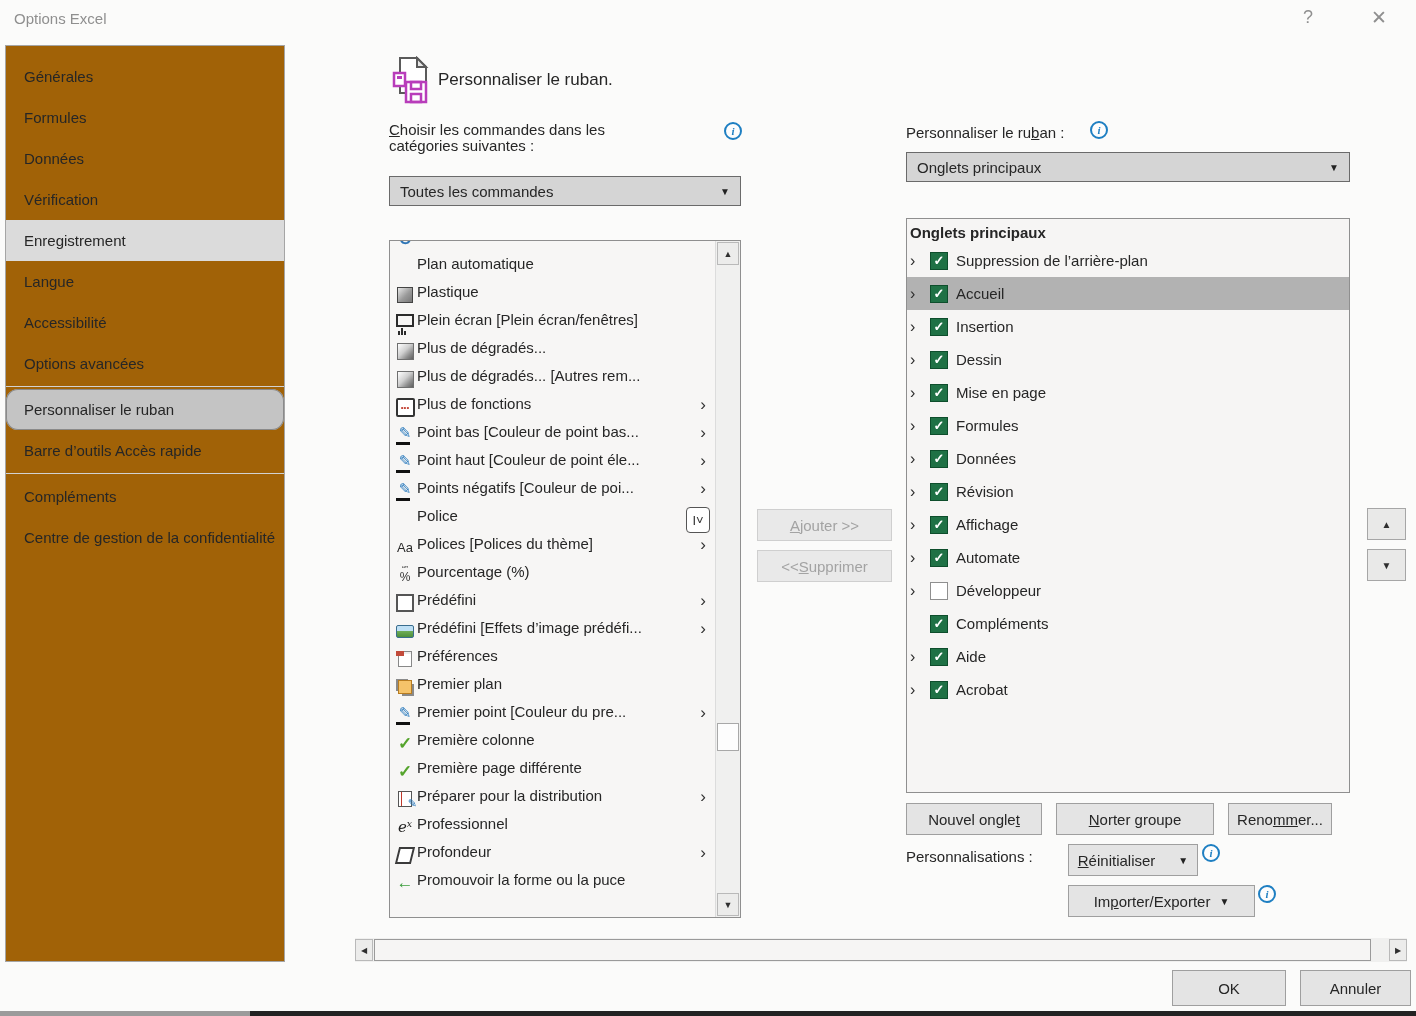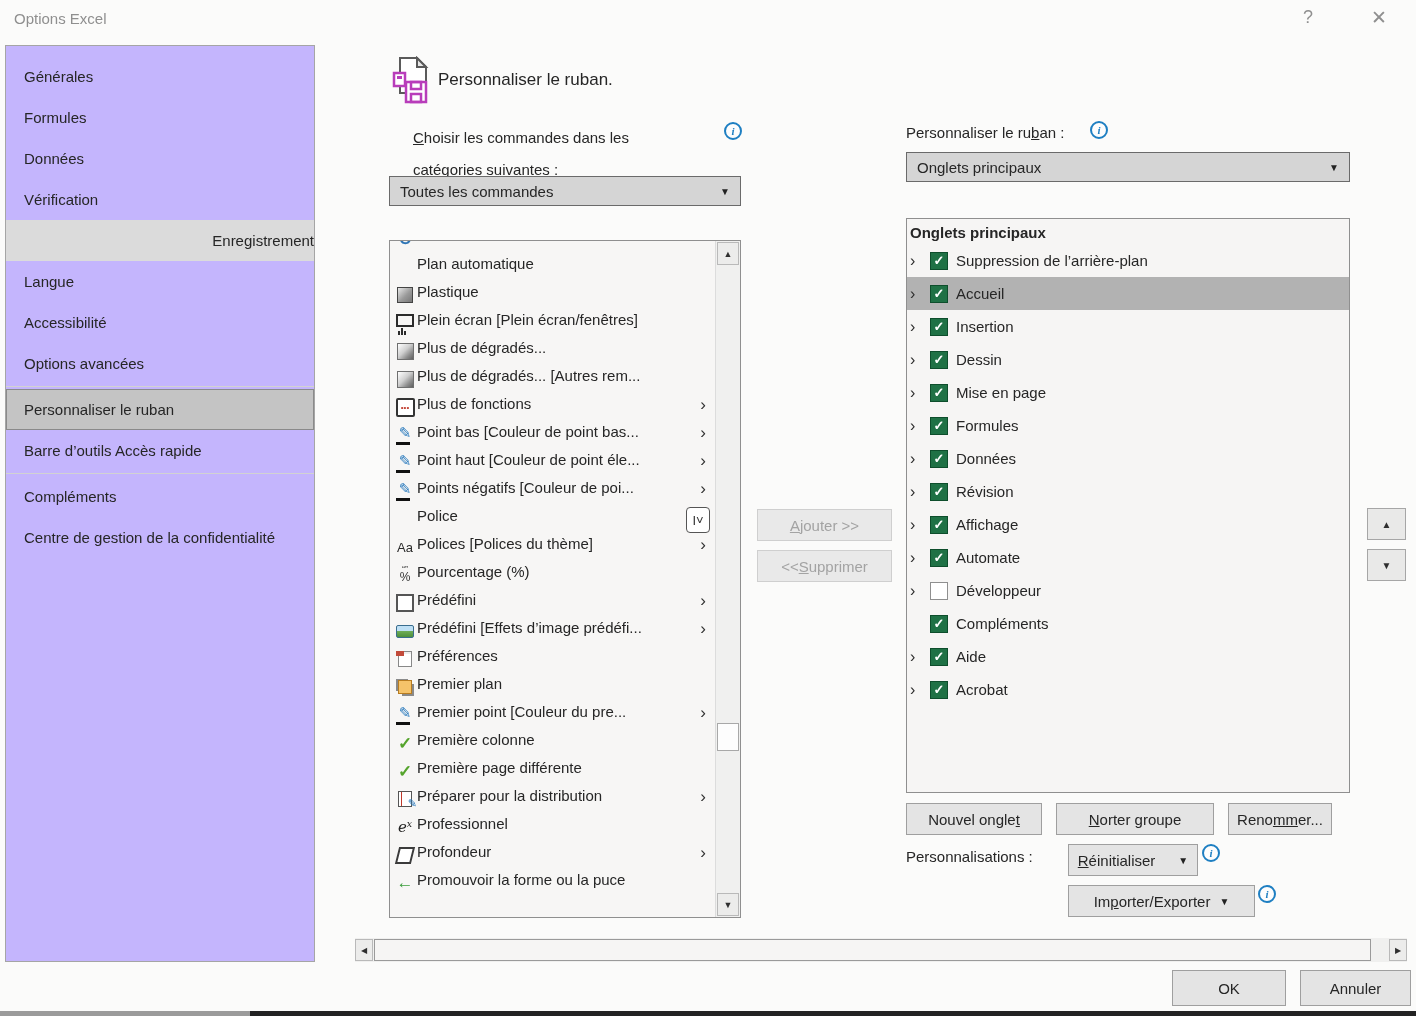--- a/index.html
+++ b/index.html
@@ -10,34 +10,34 @@
   }
   .u { text-decoration: underline; }
 
   
   .win-title { position:absolute; left:14px; top:10px; font-size:15px; color:#8f8f8f; }
   .win-help  { position:absolute; left:1303px; top:7px; font-size:18px; color:#8f8f8f; cursor:pointer; }
   .win-close { position:absolute; left:1371px; top:6px; font-size:19px; color:#8f8f8f; cursor:pointer; }
 
   
   .sidebar {
-    position:absolute; left:5px; top:45px; width:310px; height:917px;
-    background:#c4b5fd; border:1px solid #a5a5a5; padding-top:10px;
+    position:absolute; left:5px; top:45px; width:280px; height:917px;
+    background:#a16207; border:1px solid #a5a5a5; padding-top:10px;
   }
   .side-item { height:41px; display:flex; align-items:center; padding-left:18px; font-size:15px; cursor:pointer; }
-  .side-item.hl  { background:#dbdbdb;justify-content:flex-end; }
-  .side-item.sel { background:#c4c4c4; box-shadow: inset 0 0 0 1px #8a8a8a; }
+  .side-item.hl  { background:#dbdbdb; }
+  .side-item.sel { background:#c4c4c4; box-shadow: inset 0 0 0 1px #8a8a8a; border-radius: 12px; }
   .side-sep { height:1px; background:#d2d2d2; margin:2px 0; }
 
   
   .hdr-icon { position:absolute; left:392px; top:56px; width:40px; height:48px; }
   .hdr-title { position:absolute; left:438px; top:70px; font-size:17px; }
 
   
-  .lbl-left  { position:absolute; left:389px; top:122px; width:272px; font-size:15px; line-height:32px;margin-left:24px; }
+  .lbl-left  { position:absolute; left:389px; top:122px; width:272px; font-size:15px; line-height:16px; }
   .lbl-right { position:absolute; left:906px; top:124px; font-size:15px; }
   .info {
     width:18px; height:18px; border:2px solid #1e7fc2; border-radius:50%;
     color:#1e7fc2; display:inline-flex; align-items:center; justify-content:center;
     font-family:"Liberation Serif", serif; font-style:italic; font-weight:bold; font-size:11px;
     background:#fdfdfd; cursor:pointer;
   }
   .info-choose { position:absolute; left:724px; top:122px; }
   .info-ruban  { position:absolute; left:1090px; top:121px; }
   .info-reset  { position:absolute; left:1202px; top:844px; }

